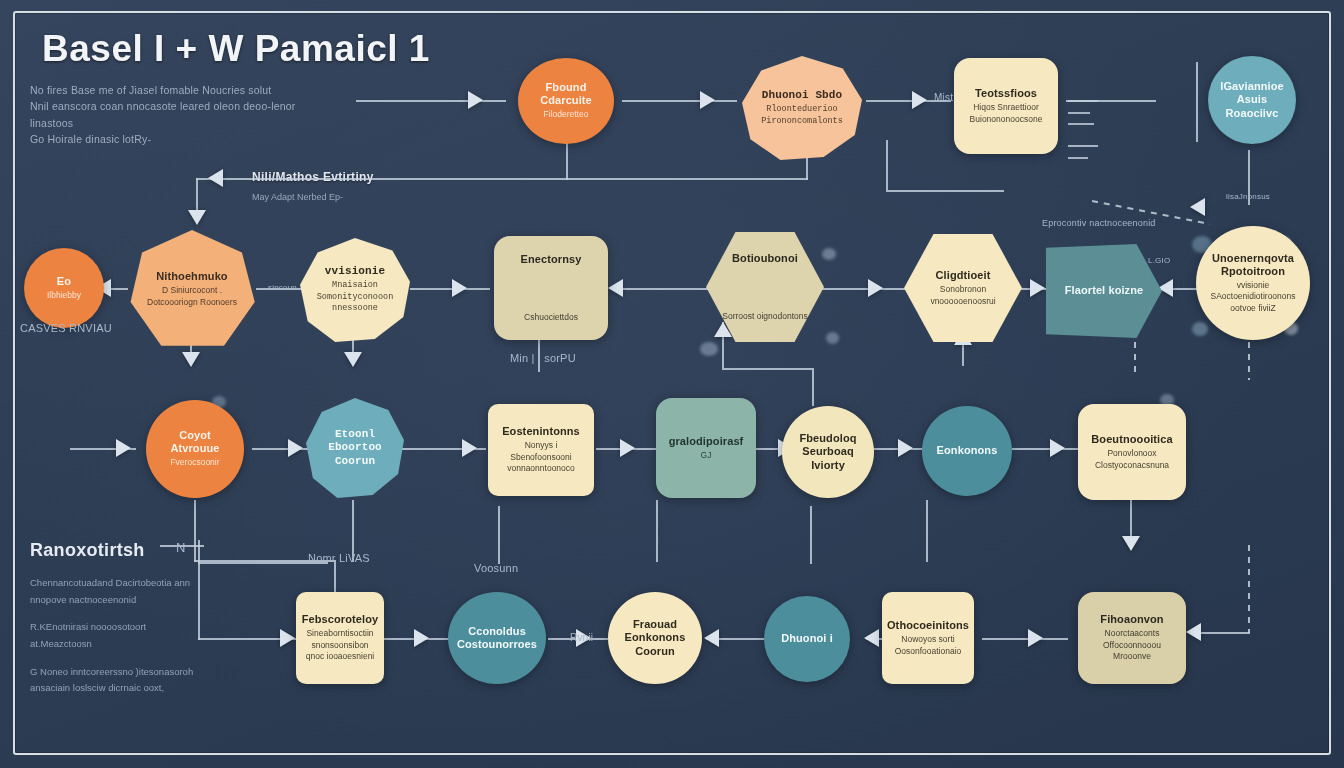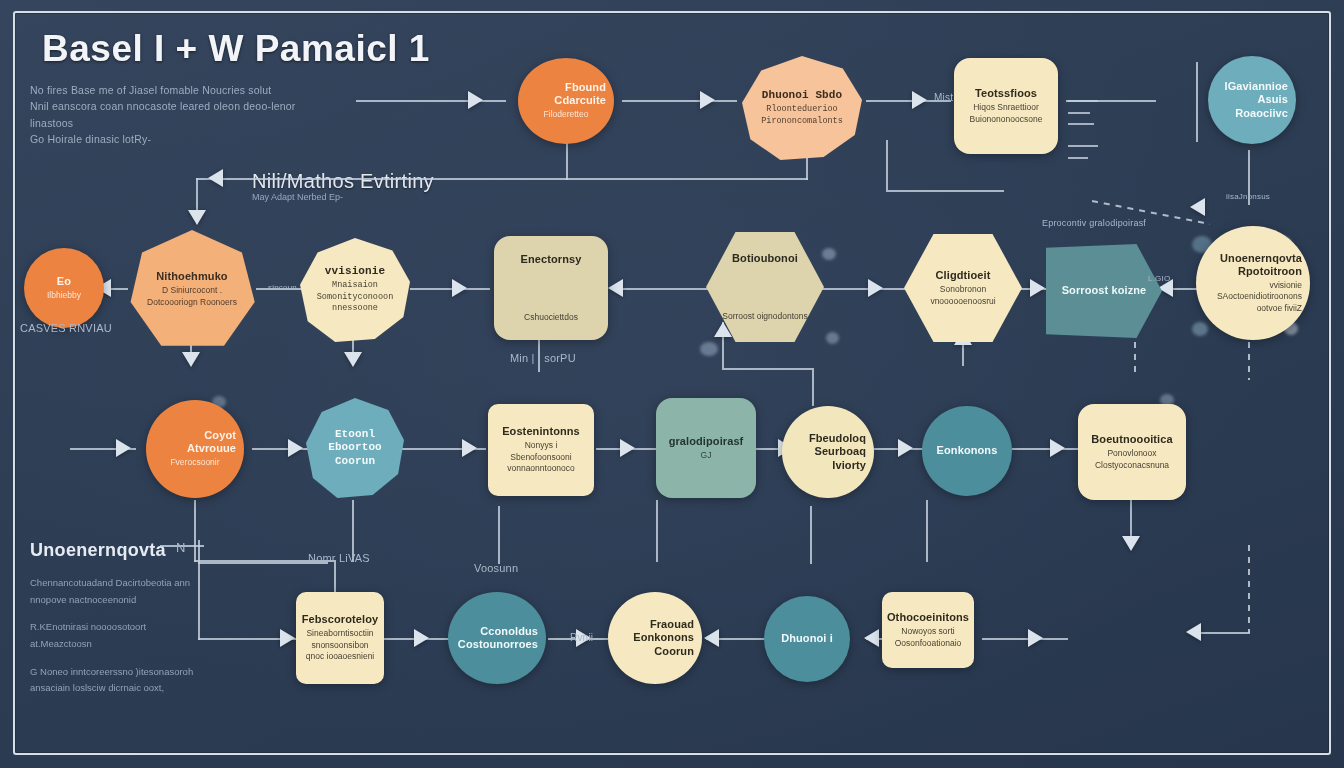--- a/index.html
+++ b/index.html
@@ -54,22 +54,22 @@
     width: 270px;
     font-size: 10.5px;
     line-height: 1.55;
     color: #9facc0;
     filter: blur(0.7px);
     letter-spacing: .2px;
   }
 
   .section-head {
     position: absolute;
-    font-size: 20px;
-    font-weight: 400;
+    font-size: 12px;
+    font-weight: 700;
     color: #e3e8ef;
     filter: blur(0.45px);
     letter-spacing: .3px;
     white-space: nowrap;
     text-shadow: 0 1px 2px rgba(0,0,0,.5);
   }
   .section-sub {
     position: absolute;
     font-size: 9px;
     color: #9aa8bc;
@@ -131,21 +131,21 @@
   .f-cream      { background: #f6e8c0; color: #2e2a1e; }
   .f-cream2     { background: #f2e6bd; color: #2e2a1e; }
   .f-khaki      { background: #ddd3ad; color: #2c2a20; gap: 44px; }
   .f-khaki2     { background: #d9cfa8; color: #2c2a20; }
   .f-teal       { background: #6eadbb; color: #f3fafb; }
   .f-teal-dk    { background: #4d8e9d; color: #f2fafb; }
   .f-teal-slate { background: #5b8e95; color: #eef8f9; }
   .f-sage       { background: #8cb4a8; color: #23352f; }
 
   
-  .circle  { border-radius: 50%; text-align: right; }
+  .circle  { border-radius: 50%; }
   .rrect   { border-radius: 16px; }
   .rrect-s { border-radius: 10px; }
   .hex     { clip-path: polygon(25% 0%, 75% 0%, 100% 50%, 75% 100%, 25% 100%, 0% 50%); }
   .hept    { clip-path: polygon(50% 0%, 89% 19%, 99% 61%, 75% 98%, 26% 98%, 2% 61%, 11% 19%); }
   .penta   { clip-path: polygon(0% 4%, 78% 0%, 100% 50%, 78% 100%, 0% 96%); }
   .nona    { clip-path: polygon(50% 0%,84% 12%,100% 42%,94% 76%,68% 97%,32% 100%,7% 80%,0% 45%,16% 14%); font-family: Liberation Mono, monospace; }
 
   
   .line {
     position: absolute;
@@ -215,21 +215,21 @@
   <div class="title">Basel I + W Pamaicl 1</div>
   <div class="subtitle">
     <div>No fires Base me of Jiasel fomable Noucries solut</div>
     <div>Nnil eanscora coan nnocasote leared oleon deoo-lenor linastoos</div>
     <div>Go Hoirale dinasic lotRy-</div>
   </div>
 
   <div class="section-head" style="left:252px; top:170px;">Nili/Mathos Evtirtiny</div>
   <div class="section-sub" style="left:252px; top:192px;">May Adapt Nerbed Ep-</div>
 
-  <div class="legend-title">Unoenernqovta</div>
+  <div class="legend-title">Ranoxotirtsh</div>
   <div class="legend-body">
     <p>Chennancotuadand Dacirtobeotia ann nnopove nactnoceenonid</p>
     <p>R.KEnotnirasi noooosotoort at.Meazctoosn</p>
     <p>G Noneo inntcoreerssno )itesonasoroh ansaciain loslsciw dicrnaic ooxt,</p>
   </div>
 
   <div class="line h" style="left:356px; top:100px; width:150px;"></div>
   <div class="arrow r" style="left:468px; top:91px;"></div>
   <div class="line h" style="left:622px; top:100px; width:115px;"></div>
   <div class="arrow r" style="left:700px; top:91px;"></div>
@@ -388,21 +388,21 @@
     <div class="t1">Cligdtioeit</div>
     <div class="t2">Sonobronon vnoooooenoosrui</div>
   </div>
 
   <div class="node hex f-khaki" style="left:706px; top:232px; width:118px; height:110px;">
     <div class="t1">Botioubonoi</div>
     <div class="t2">Sorroost oignodontons</div>
   </div>
 
   <div class="node penta f-teal-slate" style="left:1046px; top:244px; width:116px; height:94px;">
-    <div class="t1">Sorroost koizne</div>
+    <div class="t1">Flaortel koizne</div>
   </div>
 
   <div class="node circle f-cream" style="left:1196px; top:226px; width:114px; height:114px;">
     <div class="t1">Unoenernqovta Rpotoitroon</div>
     <div class="t2">vvisionie SAoctoenidiotiroonons ootvoe   fiviiZ</div>
   </div>
 
   <div class="node circle f-orange" style="left:146px; top:400px; width:98px; height:98px;">
     <div class="t1">Coyot Atvrouue</div>
     <div class="t2">Fverocsoonir</div>
@@ -445,31 +445,35 @@
   </div>
 
   <div class="node circle f-cream" style="left:608px; top:592px; width:94px; height:92px;">
     <div class="t1">Fraouad Eonkonons Coorun</div>
   </div>
 
   <div class="node circle f-teal-dk" style="left:764px; top:596px; width:86px; height:86px;">
     <div class="t1">Dhuonoi  i</div>
   </div>
 
-  <div class="node rrect-s f-cream" style="left:882px; top:592px; width:92px; height:76px;">
+  <div class="node rrect-s f-cream" style="left:882px; top:592px; width:92px; height:92px;">
     <div class="t1">Othocoeinitons</div>
     <div class="t2">Nowoyos  sorti  Oosonfooationaio </div>
   </div>
 
+  <div class="node rrect f-khaki2" style="left:1078px; top:592px; width:108px; height:92px;">
+    <div class="t1">Fihoaonvon</div>
+    <div class="t2">Noorctaaconts Offocoonnooou Mrooonve</div>
+  </div>
 
   <div class="edge-label" style="left:20px;   top:322px; font-size:11px;">CASVES RNVIAU</div>
   <div class="edge-label" style="left:268px;  top:283px;">sincoun</div>
   <div class="edge-label" style="left:510px;  top:352px; font-size:11px;">Min | | sorPU</div>
   <div class="edge-label" style="left:890px;  top:92px;  font-size:10px;margin-left:44px;">Mist</div>
-  <div class="edge-label" style="left:1148px; top:274px;">L.GIO</div>
+  <div class="edge-label" style="left:1148px; top:256px;">L.GIO</div>
   <div class="edge-label" style="left:1226px; top:192px;">iisaJnonsus</div>
-  <div class="edge-label" style="left:1042px; top:218px; font-size:9px;">Eprocontiv gralodipoirasf</div>
+  <div class="edge-label" style="left:1042px; top:218px; font-size:9px;">Eprocontiv nactnoceenonid</div>
   <div class="edge-label" style="left:308px;  top:552px; font-size:11px;">Nomr LiVAS</div>
   <div class="edge-label" style="left:474px;  top:562px; font-size:11px;">Voosunn</div>
   <div class="edge-label" style="left:570px;  top:632px; font-size:10px;">Rvnii</div>
   <div class="edge-label" style="left:176px;  top:540px; font-size:13px;">N</div>
 
 </div>
 
 </body></html>

